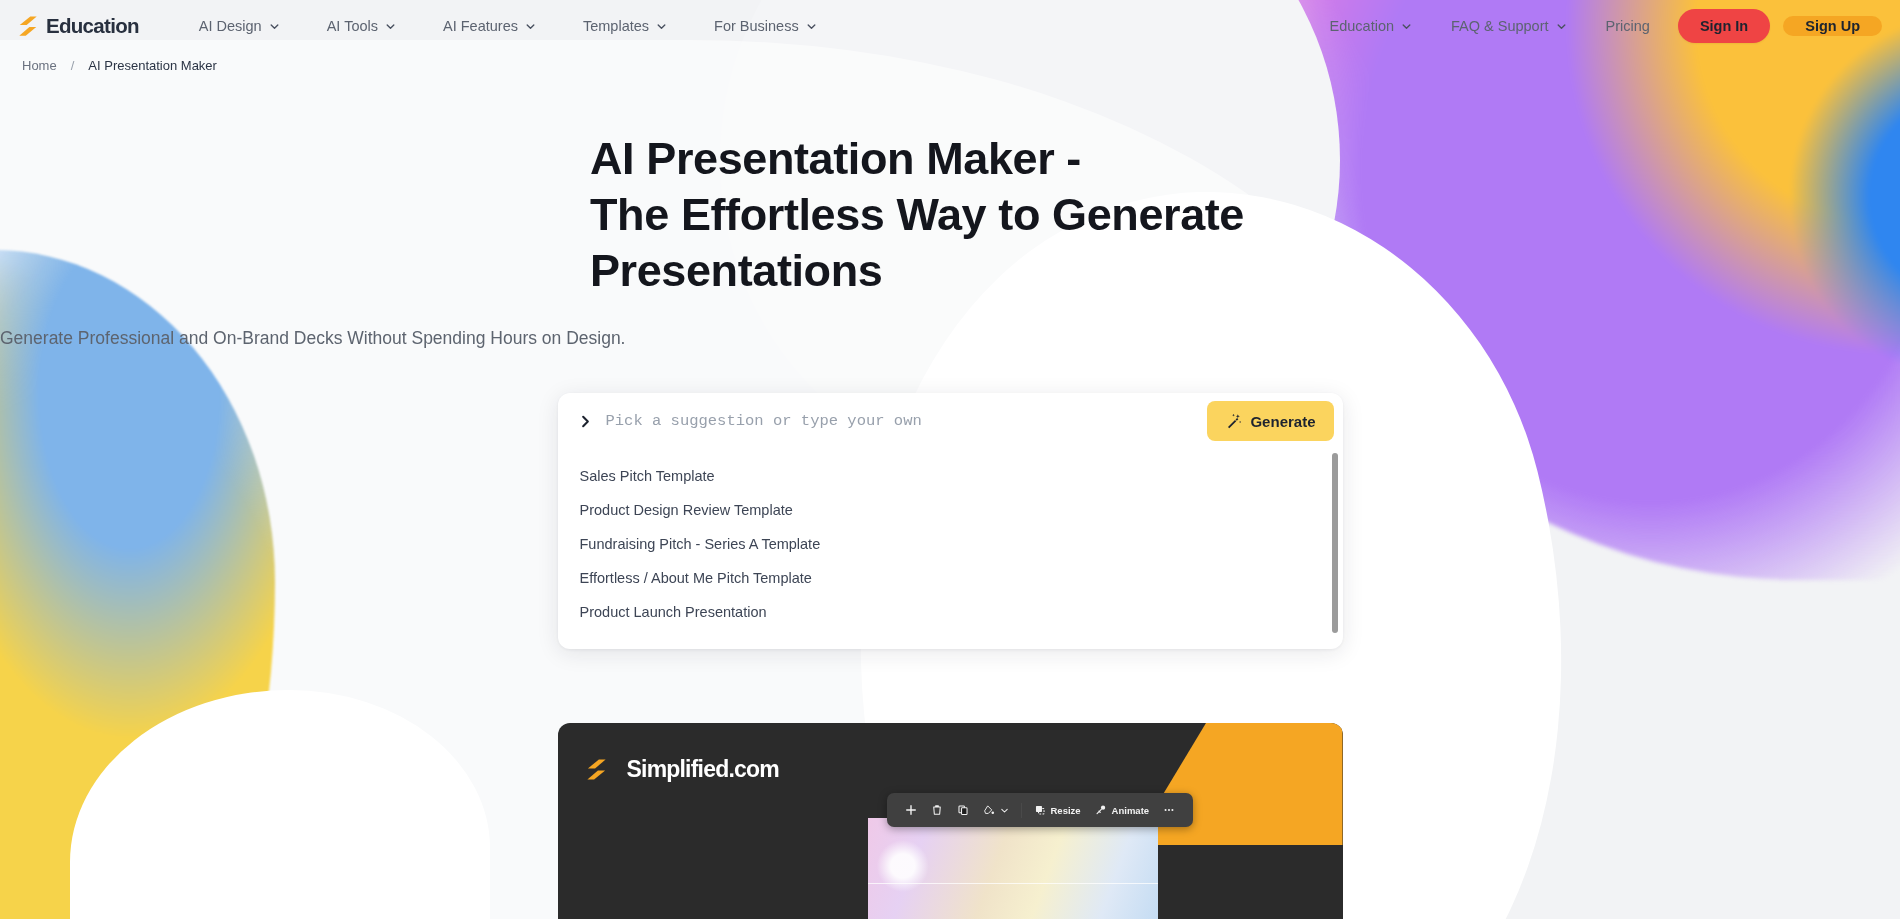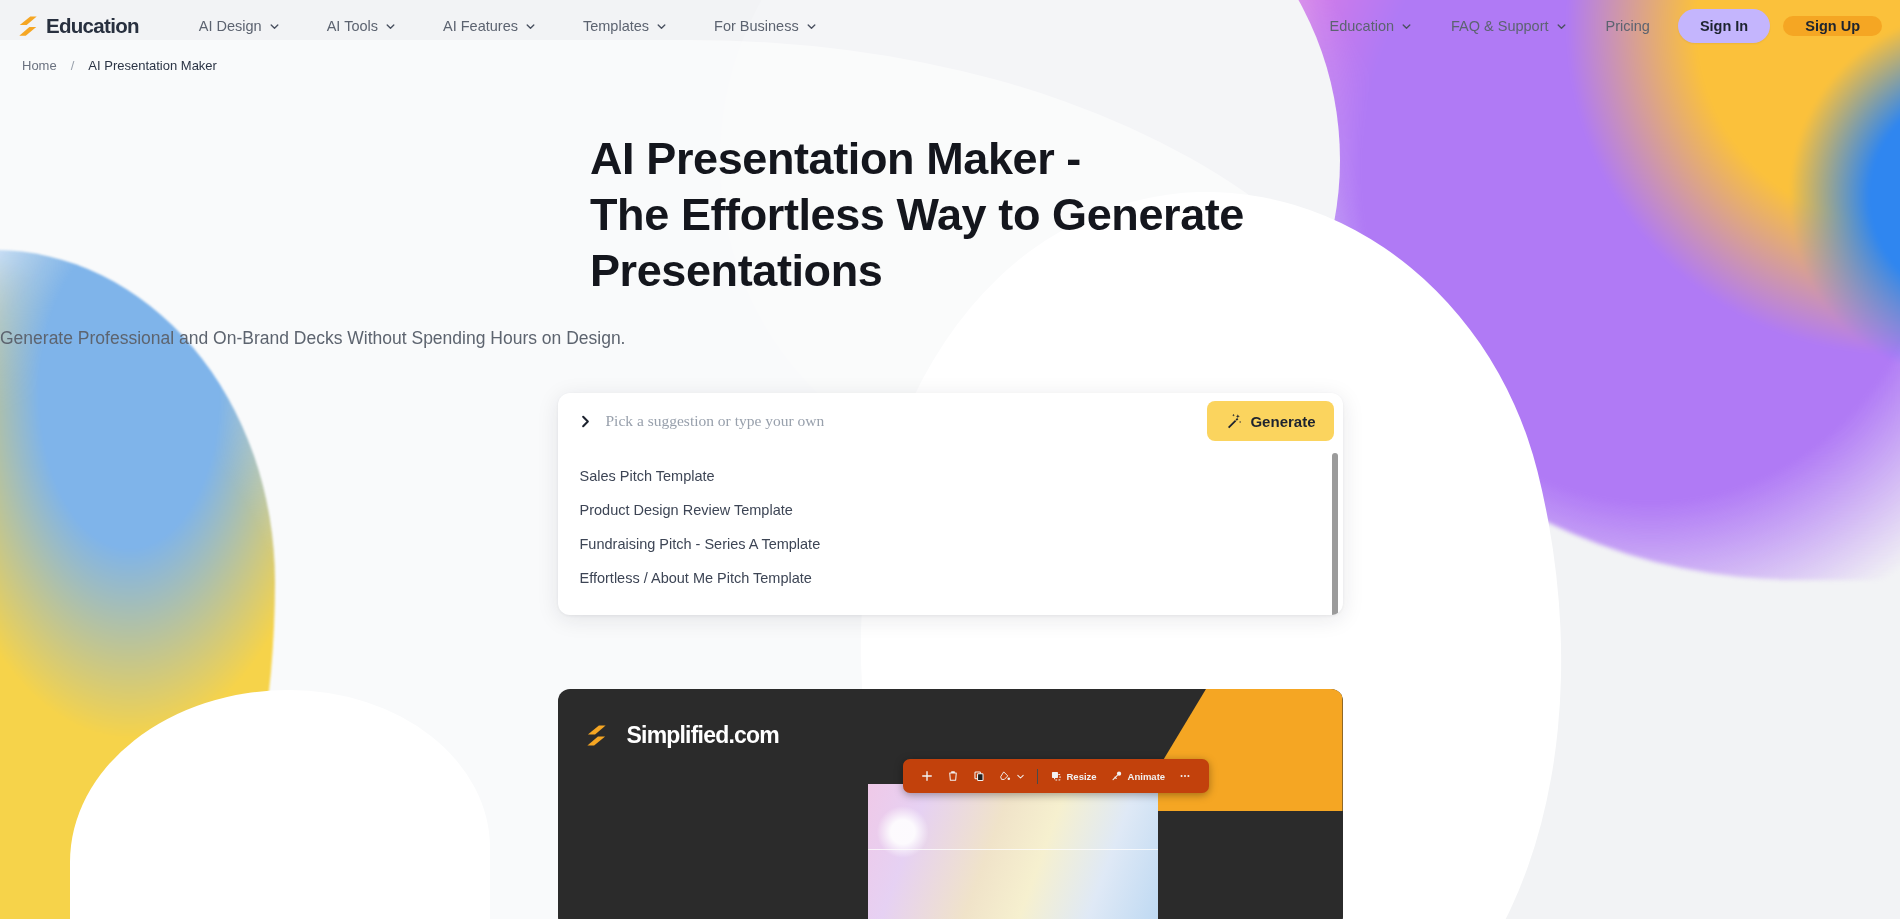--- a/index.html
+++ b/index.html
@@ -119,21 +119,21 @@
     font-size: 14.5px; color: #5c6370; font-weight: 400;
     padding: 6px 22px; cursor: pointer; white-space: nowrap;
   }
   .nav-item .chev { display: inline-block; width: 10px; height: 10px; }
   .nav-item .chev svg { display: block; }
 
   .nav-right { margin-left: auto; display: flex; align-items: center; gap: 0; }
   .nav-right .nav-item { padding: 6px 20px; }
 
   .btn-signin {
-    background: #c4b5fd;
+    background: #ef4444;
     color: #1d232f;
     font-size: 14.5px;
     font-weight: 700;
     border: none;
     border-radius: 20px;
     padding: 9px 22px;
     margin-left: 8px;
     cursor: pointer;
     font-family: "Liberation Sans", sans-serif;
     box-shadow: 0 1px 2px rgba(0,0,0,.06);
@@ -203,21 +203,21 @@
     padding: 0 9px 0 20px;
   }
   .chev-right-icon { width: 15px; height: 15px; flex: none; margin-right: 13px; }
   .search-input {
     flex: 1;
     border: none;
     outline: none;
     font-size: 15.5px;
     color: #2b3445;
     background: transparent;
-    font-family: Liberation Serif, serif;
+    font-family: Liberation Mono, monospace;
   }
   .search-input::placeholder { color: #98a0ac; }
 
   .btn-generate {
     display: flex; align-items: center; gap: 8px;
     background: #fbd45e;
     border: none;
     border-radius: 8px;
     height: 40px;
     padding: 0 18px;
@@ -284,24 +284,24 @@
     left: 310px; top: 95px;
     width: 290px; height: 150px;
     background:
       radial-gradient(circle at 12% 32%, rgba(255,255,255,.9) 0 12px, rgba(255,255,255,0) 26px),
       linear-gradient(110deg, #efc9e8 0%, #e6d1f3 18%, #f0e3c9 42%, #f6f0cf 58%, #dfe9f6 78%, #bcd8f2 100%);
   }
   .demo-guide { position: absolute; left: 310px; top: 160px; width: 290px; height: 1px; background: rgba(255,255,255,.75); }
 
   .demo-toolbar {
     position: absolute;
-    left: 345px; top: 70px;
+    left: 329px; top: 70px;
     height: 34px;
     display: flex; align-items: center; gap: 0;
-    background: #c2410c;
+    background: #404040;
     border-radius: 7px;
     padding: 0 11px;
     box-shadow: 0 2px 8px rgba(0,0,0,.35);
   }
   .tb-btn {
     display: flex; align-items: center; gap: 5px;
     padding: 0 7px; height: 34px;
     color: #f2f2f2; font-size: 9.5px; font-weight: 700;
     cursor: pointer;
   }
@@ -438,20 +438,21 @@
           </span>
           <span>Generate</span>
         </button>
       </div>
 
       <div class="suggestions">
         <div class="suggestion-item">Sales Pitch Template</div>
         <div class="suggestion-item">Product Design Review Template</div>
         <div class="suggestion-item">Fundraising Pitch - Series A Template</div>
         <div class="suggestion-item">Effortless / About Me Pitch Template</div>
+        <div class="suggestion-item">Product Launch Presentation</div>
         <div class="sugg-scrollbar"></div>
       </div>
 
     </div>
   </div>
 
   <div class="demo-wrap">
     <div class="demo-panel">
       <div class="demo-corner"></div>
 

